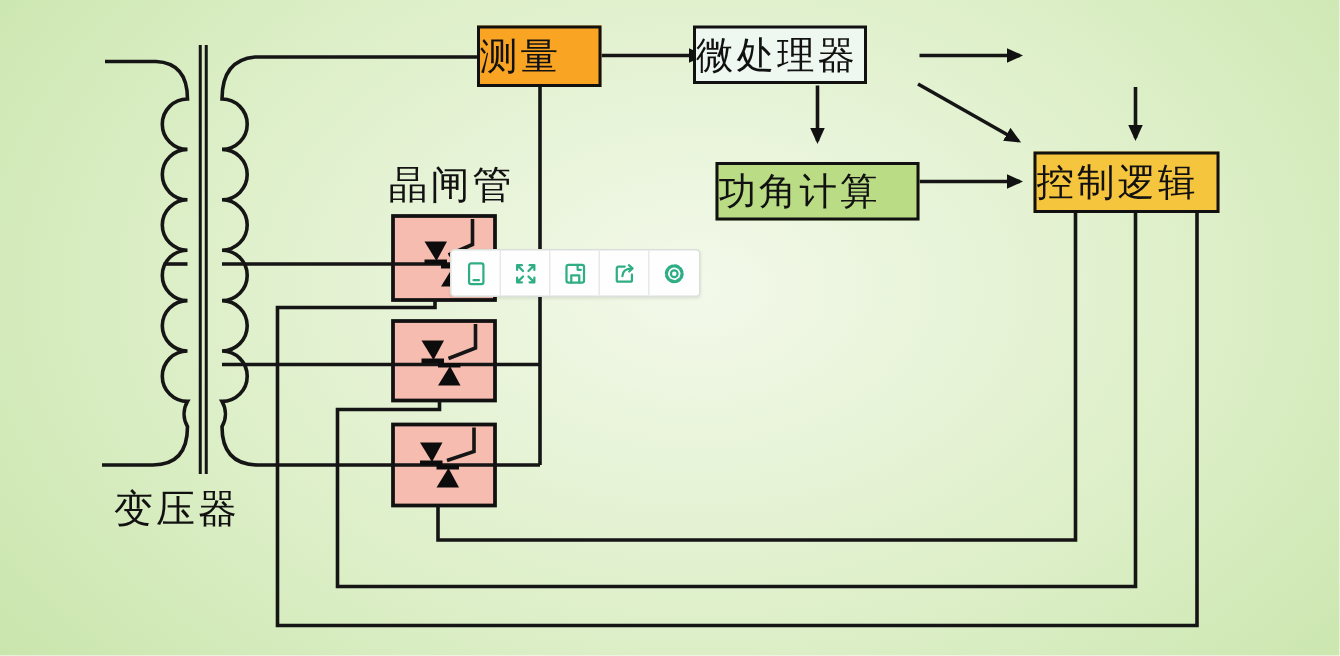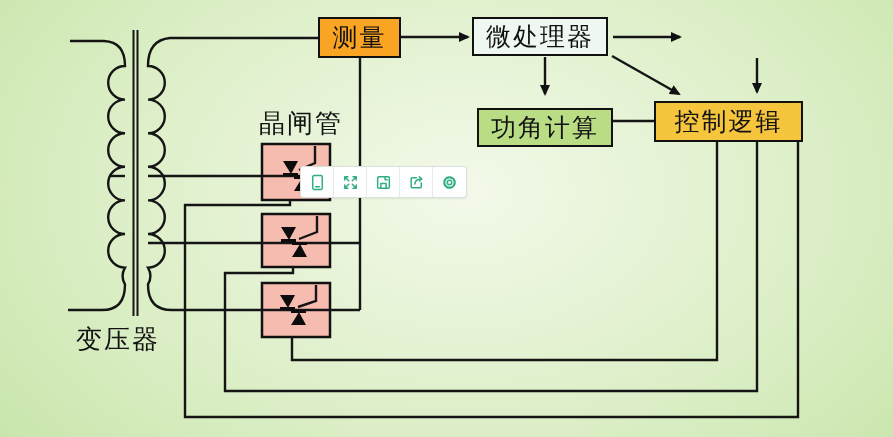--- a/index.html
+++ b/index.html
@@ -10,21 +10,21 @@
     background:
       radial-gradient(ellipse 620px 420px at 52% 44%,
         var(--bg-center) 0%, var(--bg-mid) 55%, var(--bg-edge) 100%);
     font-family:"Liberation Serif","DejaVu Serif",serif;
   }
   #wires{position:absolute;left:0;top:0;z-index:1;}
   .fbox{
     position:absolute;z-index:2;
     box-sizing:border-box;
     border:2px solid #111;
-    display:flex;align-items:center;justify-content:center;
+    display:flex;align-items:center;
     font-size:25px;color:#111;letter-spacing:2px;
     white-space:nowrap;
   }
   .dlabel{
     position:absolute;z-index:2;color:#111;
     font-size:26px;letter-spacing:2px;text-align:center;white-space:nowrap;
   }
   #transformer-label{line-height:33px;}
   #toolbar{
     position:absolute;left:300px;top:166px;z-index:5;
@@ -126,27 +126,27 @@
           <rect x="-13" y="-3" width="15" height="3"></rect>
         <path d="M-2,15 H13 L6,2 Z"></path>
           <rect x="-2" y="0" width="15" height="3"></rect>
       </g>
     </g>
   </svg>
 
   <div class="fbox" style="left:318px;top:17px;width:83px;height:41px;background:var(--measure-fill)">
     <span>测量</span>
   </div>
-  <div class="fbox" style="left:472px;top:17px;width:136px;height:39px;background:var(--micro-fill)">
+  <div class="fbox" style="left:462px;top:17px;width:116px;height:39px;background:var(--micro-fill)">
     <span>微处理器</span>
   </div>
   <div class="fbox" style="left:477px;top:108px;width:136px;height:39px;background:var(--angle-fill)">
     <span>功角计算</span>
   </div>
-  <div class="fbox" style="left:654px;top:101px;width:149px;height:41px;background:var(--control-fill)">
+  <div class="fbox" style="left:689px;top:101px;width:124px;height:41px;background:var(--control-fill)">
     <span>控制逻辑</span>
   </div>
 
   <div class="dlabel" style="left:255px;top:106px;width:92px;">晶闸管</div>
   <div class="dlabel" id="transformer-label" style="left:58px;top:323px;width:120px;">
     <div>变压器</div>
   </div>
 
   <div id="toolbar">
     <button class="tbtn" title="">

